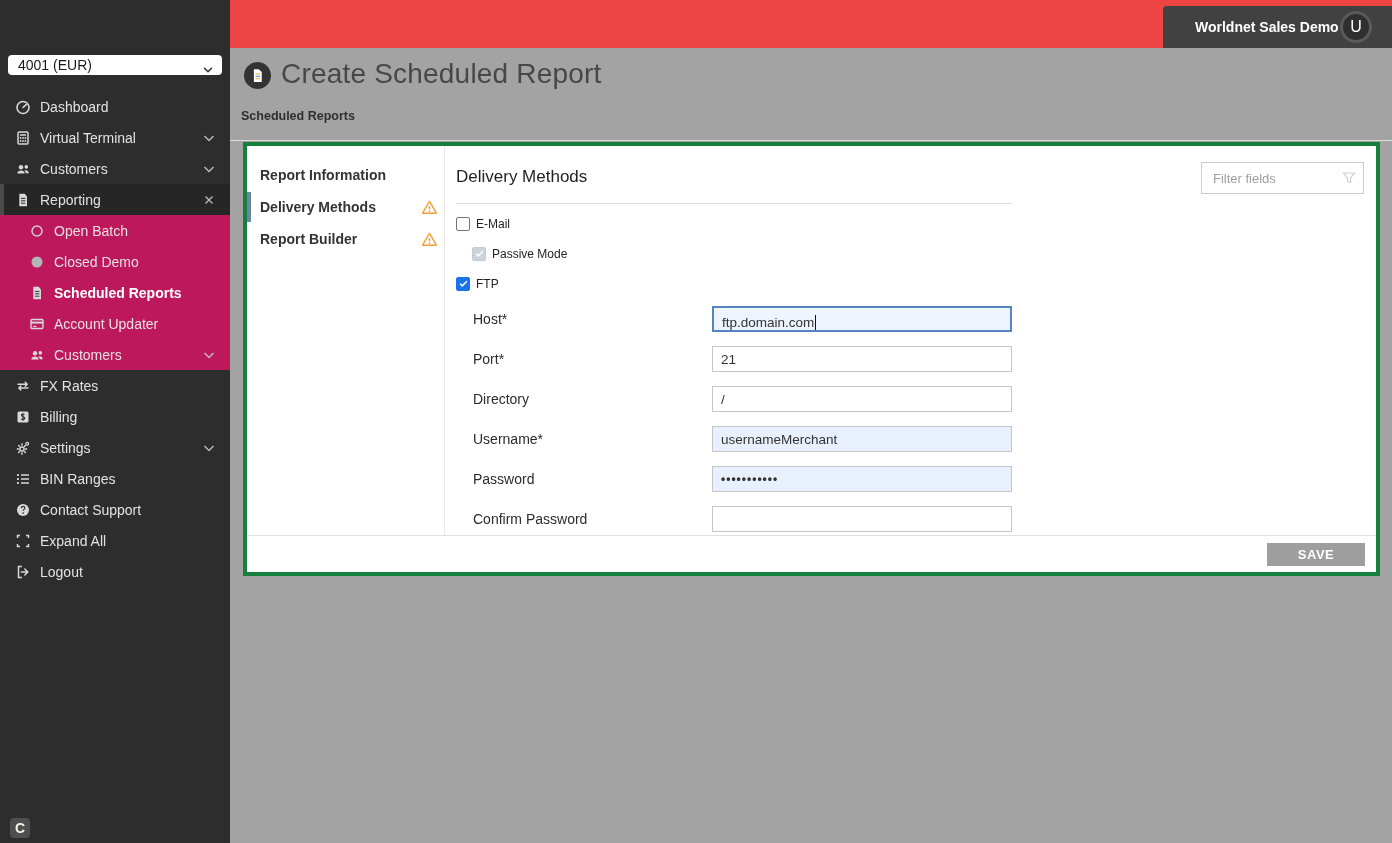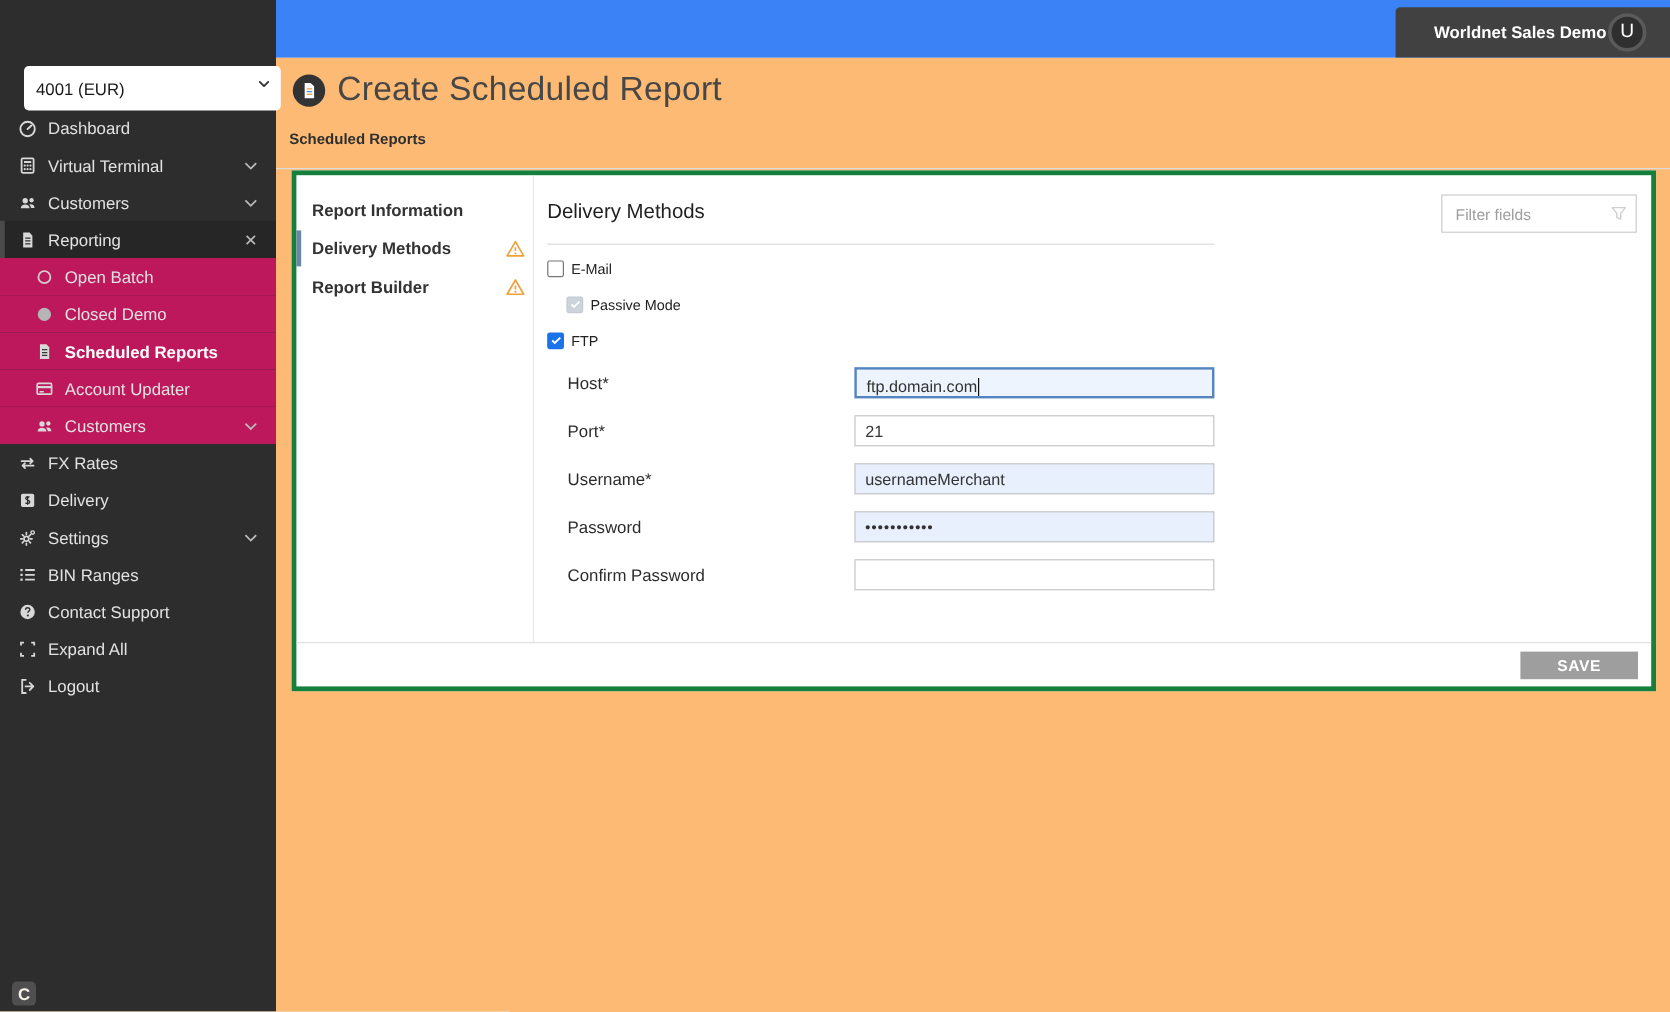--- a/index.html
+++ b/index.html
@@ -6,48 +6,48 @@
     --accent:#1a73e8; --warning:#f0a13a; --focus:#5585c0; --focus-bg:#edf4fe;
     --autofill-bg:#e8f0fe; --save-bg:#9e9e9e; --active-bar:#6988a3;
   }
   *{box-sizing:border-box;}
   html,body{margin:0;padding:0;}
   body{
     width:1392px;height:843px;position:relative;overflow:hidden;
     background:#eeeeee;font-family:"Liberation Sans",sans-serif;color:#222;
   }
   
-  .topbar{position:absolute;left:0;top:0;width:1392px;height:48px;background:#3b82f6;z-index:2;}
+  .topbar{position:absolute;left:0;top:0;width:1392px;height:48px;background:#ef4444;z-index:2;}
   .userbox{position:absolute;right:0;top:6px;width:229px;height:42px;background:#414141;
     border-radius:4px 0 0 0;display:flex;align-items:center;padding-left:32px;}
   .userbox .uname{color:#fff;font-size:14px;font-weight:bold;}
   .avatar{position:absolute;right:20px;top:5px;width:32px;height:32px;border-radius:50%;
     background:#2f2f2f;border:3px solid #5a5a5a;color:#fff;font-size:16px;
     display:flex;align-items:center;justify-content:center;}
   
   .sidebar{position:absolute;left:0;top:0;width:230px;height:843px;background:#2d2d2d;z-index:3;}
-  .terminal-select-wrap{position:absolute;left:20px;top:55px;width:214px;height:37px;}
+  .terminal-select-wrap{position:absolute;left:8px;top:55px;width:214px;height:20px;}
   .terminal-select-wrap select{width:100%;height:100%;border:none;border-radius:4px;background:#fff;
     font-family:"Liberation Sans",sans-serif;font-size:14px;color:#1a1a1a;padding:0 26px 0 10px;
     -webkit-appearance:none;appearance:none;outline:none;}
   .sel-chevron{position:absolute;right:7px;top:8px;width:14px;height:14px;color:#333;pointer-events:none;}
   .menu{position:absolute;left:0;top:91px;right:0;}
   .menu-item{height:31px;display:flex;align-items:center;color:#e2e2e2;font-size:14px;cursor:pointer;position:relative;}
   .menu-item .mi-icon{width:16px;height:16px;margin:0 9px 0 15px;flex:0 0 auto;color:#d8d8d8;}
   .menu-item.sub{background:#be185d;}
   .menu-item.sub .mi-icon{margin-left:29px;}
   .menu-item.active-parent{background:#262626;}
   .menu-item.active-parent::before{content:"";position:absolute;left:0;top:0;bottom:0;width:4px;background:#4a4a4a;}
   .menu-item.selected{color:#fff;font-weight:bold;}
   .mi-label{flex:1;white-space:nowrap;}
   .mi-trail{width:16px;height:16px;margin-right:13px;color:#b9b9b9;flex:0 0 auto;}
   .c-logo{position:absolute;left:10px;top:818px;width:20px;height:20px;border-radius:4px;background:#4f4f4f;
     color:#f7f3e6;font-size:14px;font-weight:bold;display:flex;align-items:center;justify-content:center;cursor:pointer;}
   
-  .content{position:absolute;left:230px;top:48px;width:1162px;height:795px;background:#fdba74;}
+  .content{position:absolute;left:230px;top:48px;width:1162px;height:795px;background:#a3a3a3;}
   .header-icon{position:absolute;left:14px;top:14px;width:27px;height:27px;border-radius:50%;background:#333;
     display:flex;align-items:center;justify-content:center;}
   .page-title{position:absolute;left:51px;top:10px;font-size:28px;color:#474747;font-weight:400;letter-spacing:.2px;}
   .breadcrumb{position:absolute;left:11px;top:61px;font-size:12.5px;font-weight:bold;color:#2f2f2f;cursor:pointer;}
   .header-divider{position:absolute;left:0;top:92px;width:1162px;height:1px;background:#dcdcdc;}
   
   .panel{position:absolute;left:13px;top:94px;width:1137px;height:434px;background:#fff;
     border:4px solid #15803d;display:flex;flex-direction:column;}
   .panel-body{flex:1;display:flex;border-bottom:1px solid #e0e0e0;min-height:0;}
   .subnav{width:198px;flex:0 0 auto;border-right:1px solid #e9e9e9;padding-top:13px;}
@@ -234,21 +234,21 @@
         </span>
         <span class="mi-label">FX Rates</span>
       </div>
       <div class="menu-item">
         <span class="mi-icon">
           <svg viewBox="0 0 16 16" width="16" height="16">
             <rect x="2.5" y="2.5" width="11" height="11" rx="1.5" fill="currentColor"></rect>
             <path d="M8 4.3v7.4M6.2 10.1c1.9 1.1 3.6.3 3.6-1 0-1.7-3.4-1.1-3.4-2.8 0-1.2 1.7-1.8 3.2-.9" stroke="#2d2d2d" stroke-width="1.1" fill="none"></path>
           </svg>
         </span>
-        <span class="mi-label">Delivery</span>
+        <span class="mi-label">Billing</span>
       </div>
       <div class="menu-item">
         <span class="mi-icon">
           <svg viewBox="0 0 16 16" width="16" height="16">
             <circle cx="7" cy="9" r="2" fill="none" stroke="currentColor" stroke-width="1.4"></circle>
             <path d="M7 5.2V3.8M7 14.2v-1.4M10.3 9h1.4M2.3 9h1.4M9.4 6.6l1-1M3.6 12.4l1-1M9.4 11.4l1 1M3.6 5.6l1 1" stroke="currentColor" stroke-width="1.4" stroke-linecap="round"></path>
             <circle cx="12.2" cy="3.8" r="1.4" fill="none" stroke="currentColor" stroke-width="1.2"></circle>
           </svg>
         </span>
         <span class="mi-label">Settings</span>
@@ -389,20 +389,26 @@
                 <span class="caret"></span>
               </div>
             </div>
             <div class="field-row">
               <span class="f-label">Port*</span>
               <div class="f-input">
                 <span>21</span>
               </div>
             </div>
             <div class="field-row">
+              <span class="f-label">Directory</span>
+              <div class="f-input">
+                <span>/</span>
+              </div>
+            </div>
+            <div class="field-row">
               <span class="f-label">Username*</span>
               <div class="f-input autofill">
                 <span>usernameMerchant</span>
               </div>
             </div>
             <div class="field-row">
               <span class="f-label">Password</span>
               <div class="f-input autofill password">
                 <span>•••••••••••</span>
               </div>

